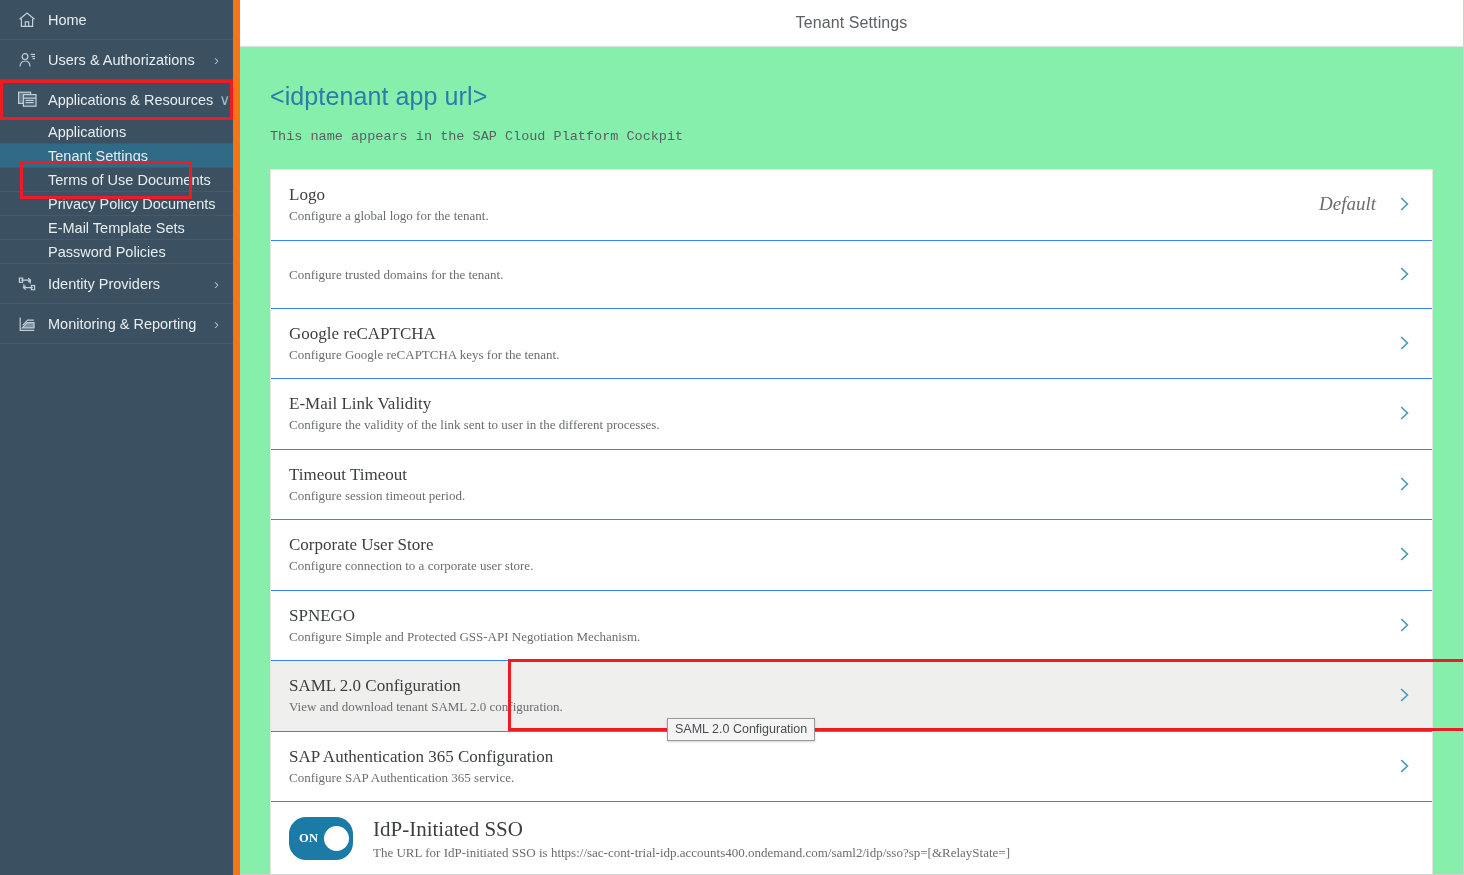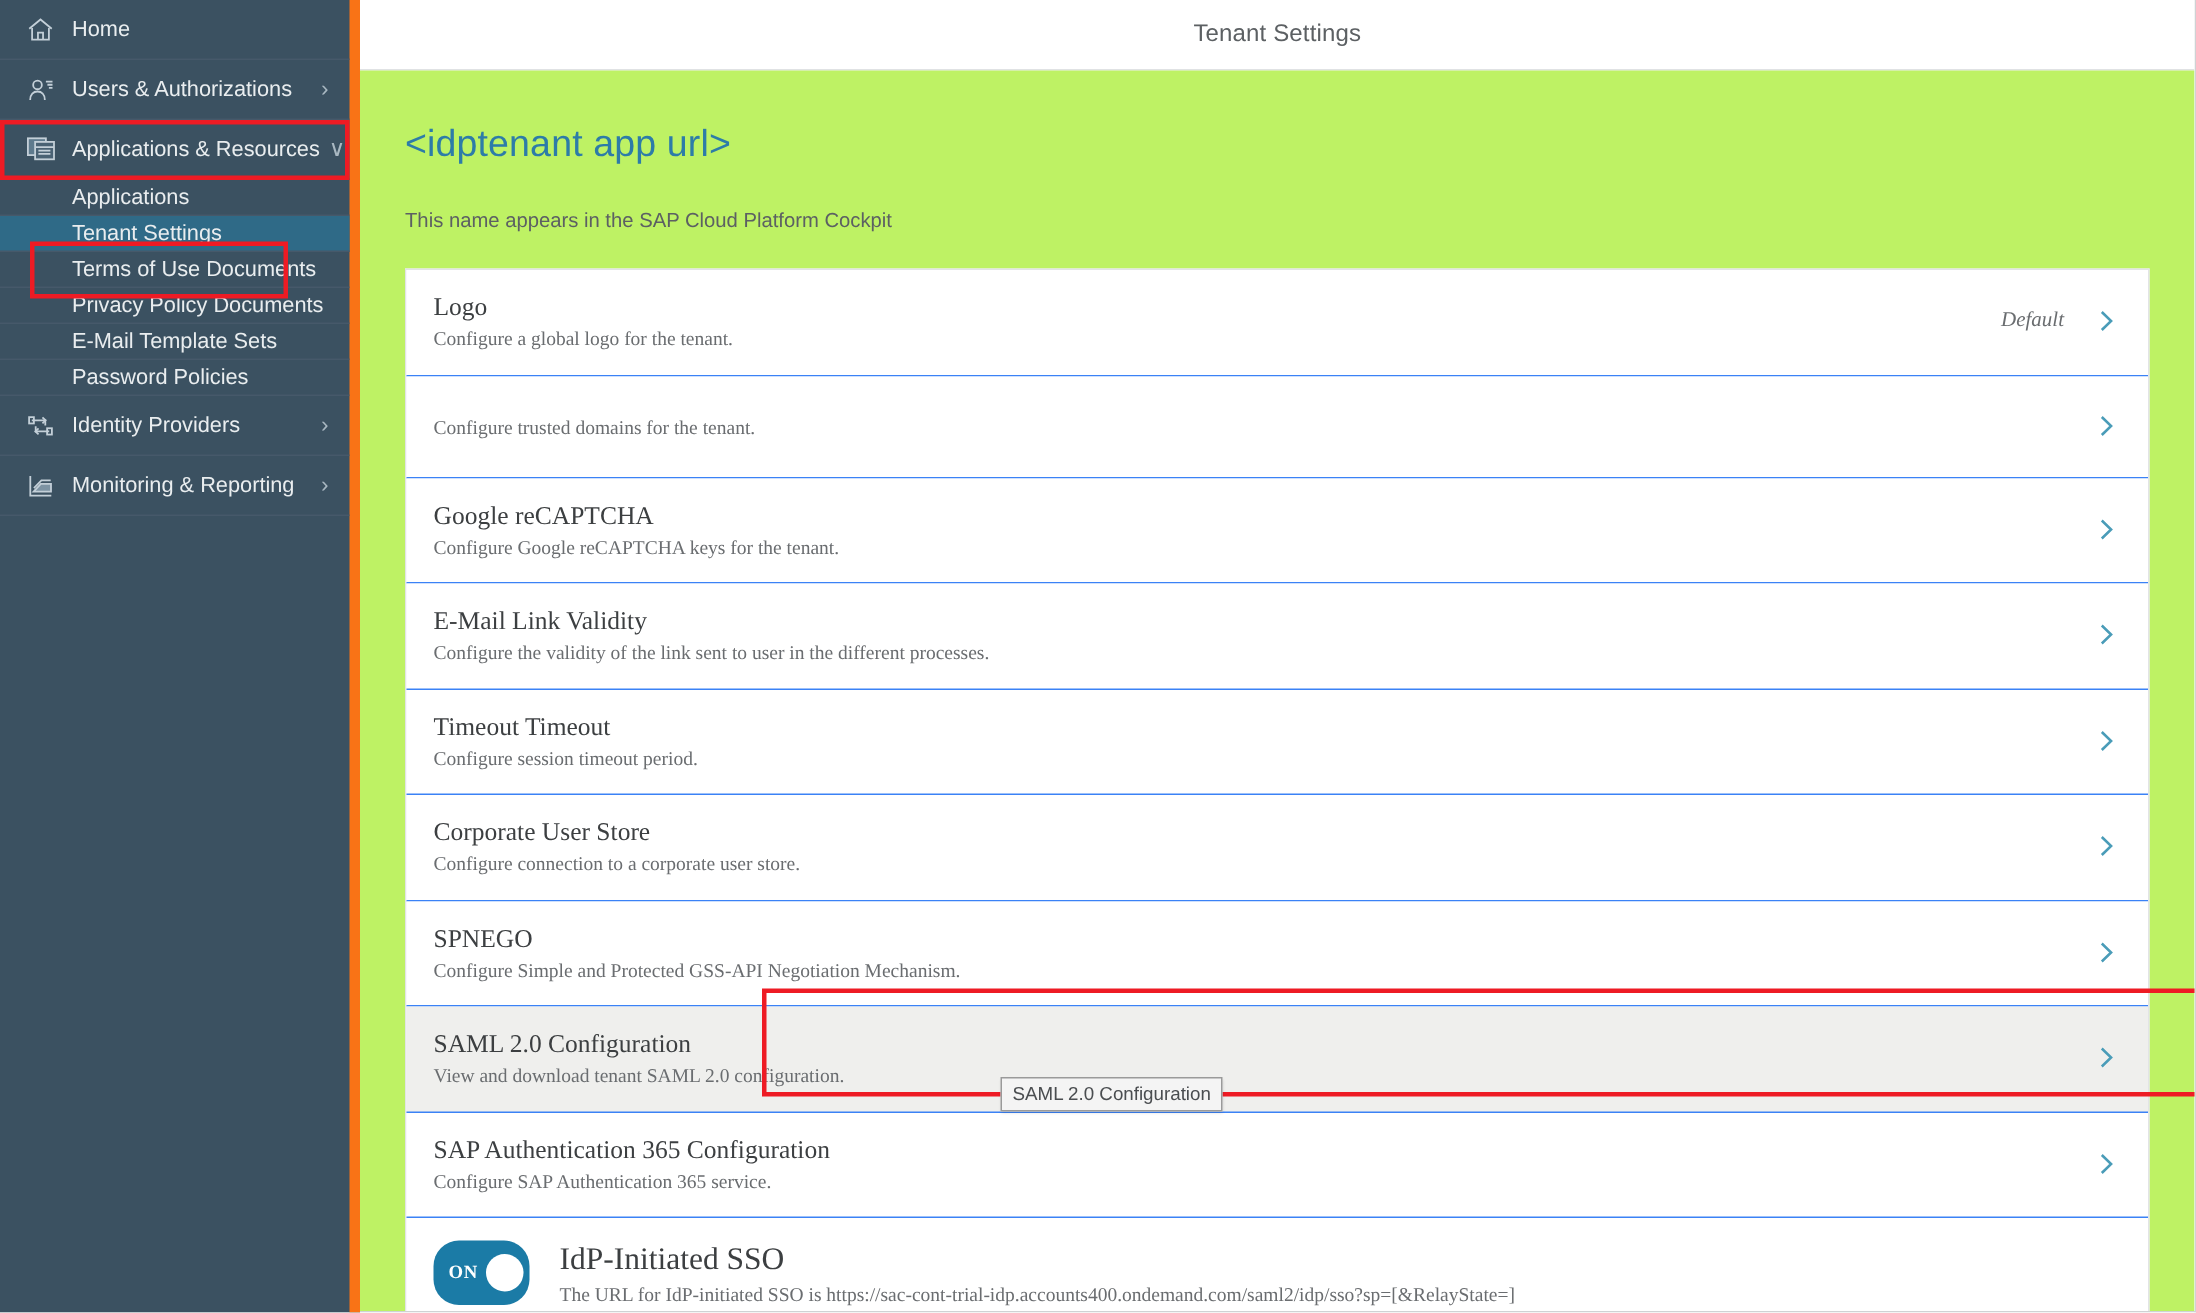--- a/index.html
+++ b/index.html
@@ -97,34 +97,35 @@
   }
   .topbar .title {
     font-size: 16px;
     color: #5c6063;
     letter-spacing: .1px;
   }
 
   .content {
     flex: 1 1 auto;
     padding: 0 30px;
-    background: #bef264;
+    background: #86efac;
     overflow: hidden;
   }
   .page-title {
     font-size: 25px;
     color: #2d7ca8;
     margin: 35px 0 0 0;
     font-weight: normal;
     letter-spacing: .1px;
   }
   .page-sub {
     font-size: 13.5px;
     color: #5c6063;
-    margin: 28px 0 0 0;
+    margin: 18px 0 0 0;
+    font-family: Liberation Mono, monospace;
   }
 
   .card {
     margin-top: 25px;
     background: #ffffff;
     border: 1px solid #e2e4e6;
     border-bottom: none;
   }
   .row {
     display: flex;
@@ -144,21 +145,21 @@
     color: #3c3f41;
     line-height: 1.25;
   }
   .row .r-desc {
     font-size: 13px;
     color: #6a6d70;
     margin-top: 3px;
     line-height: 1.25;
   }
   .row .r-status {
-    font-size: 14px;
+    font-size: 19px;
     color: #6a6d70;
     font-style: italic;
     margin-right: 22px;
     white-space: nowrap;
   }
   .chev {
     flex: 0 0 auto;
     width: 12px; height: 18px;
     display: flex; align-items: center; justify-content: center;
   }

